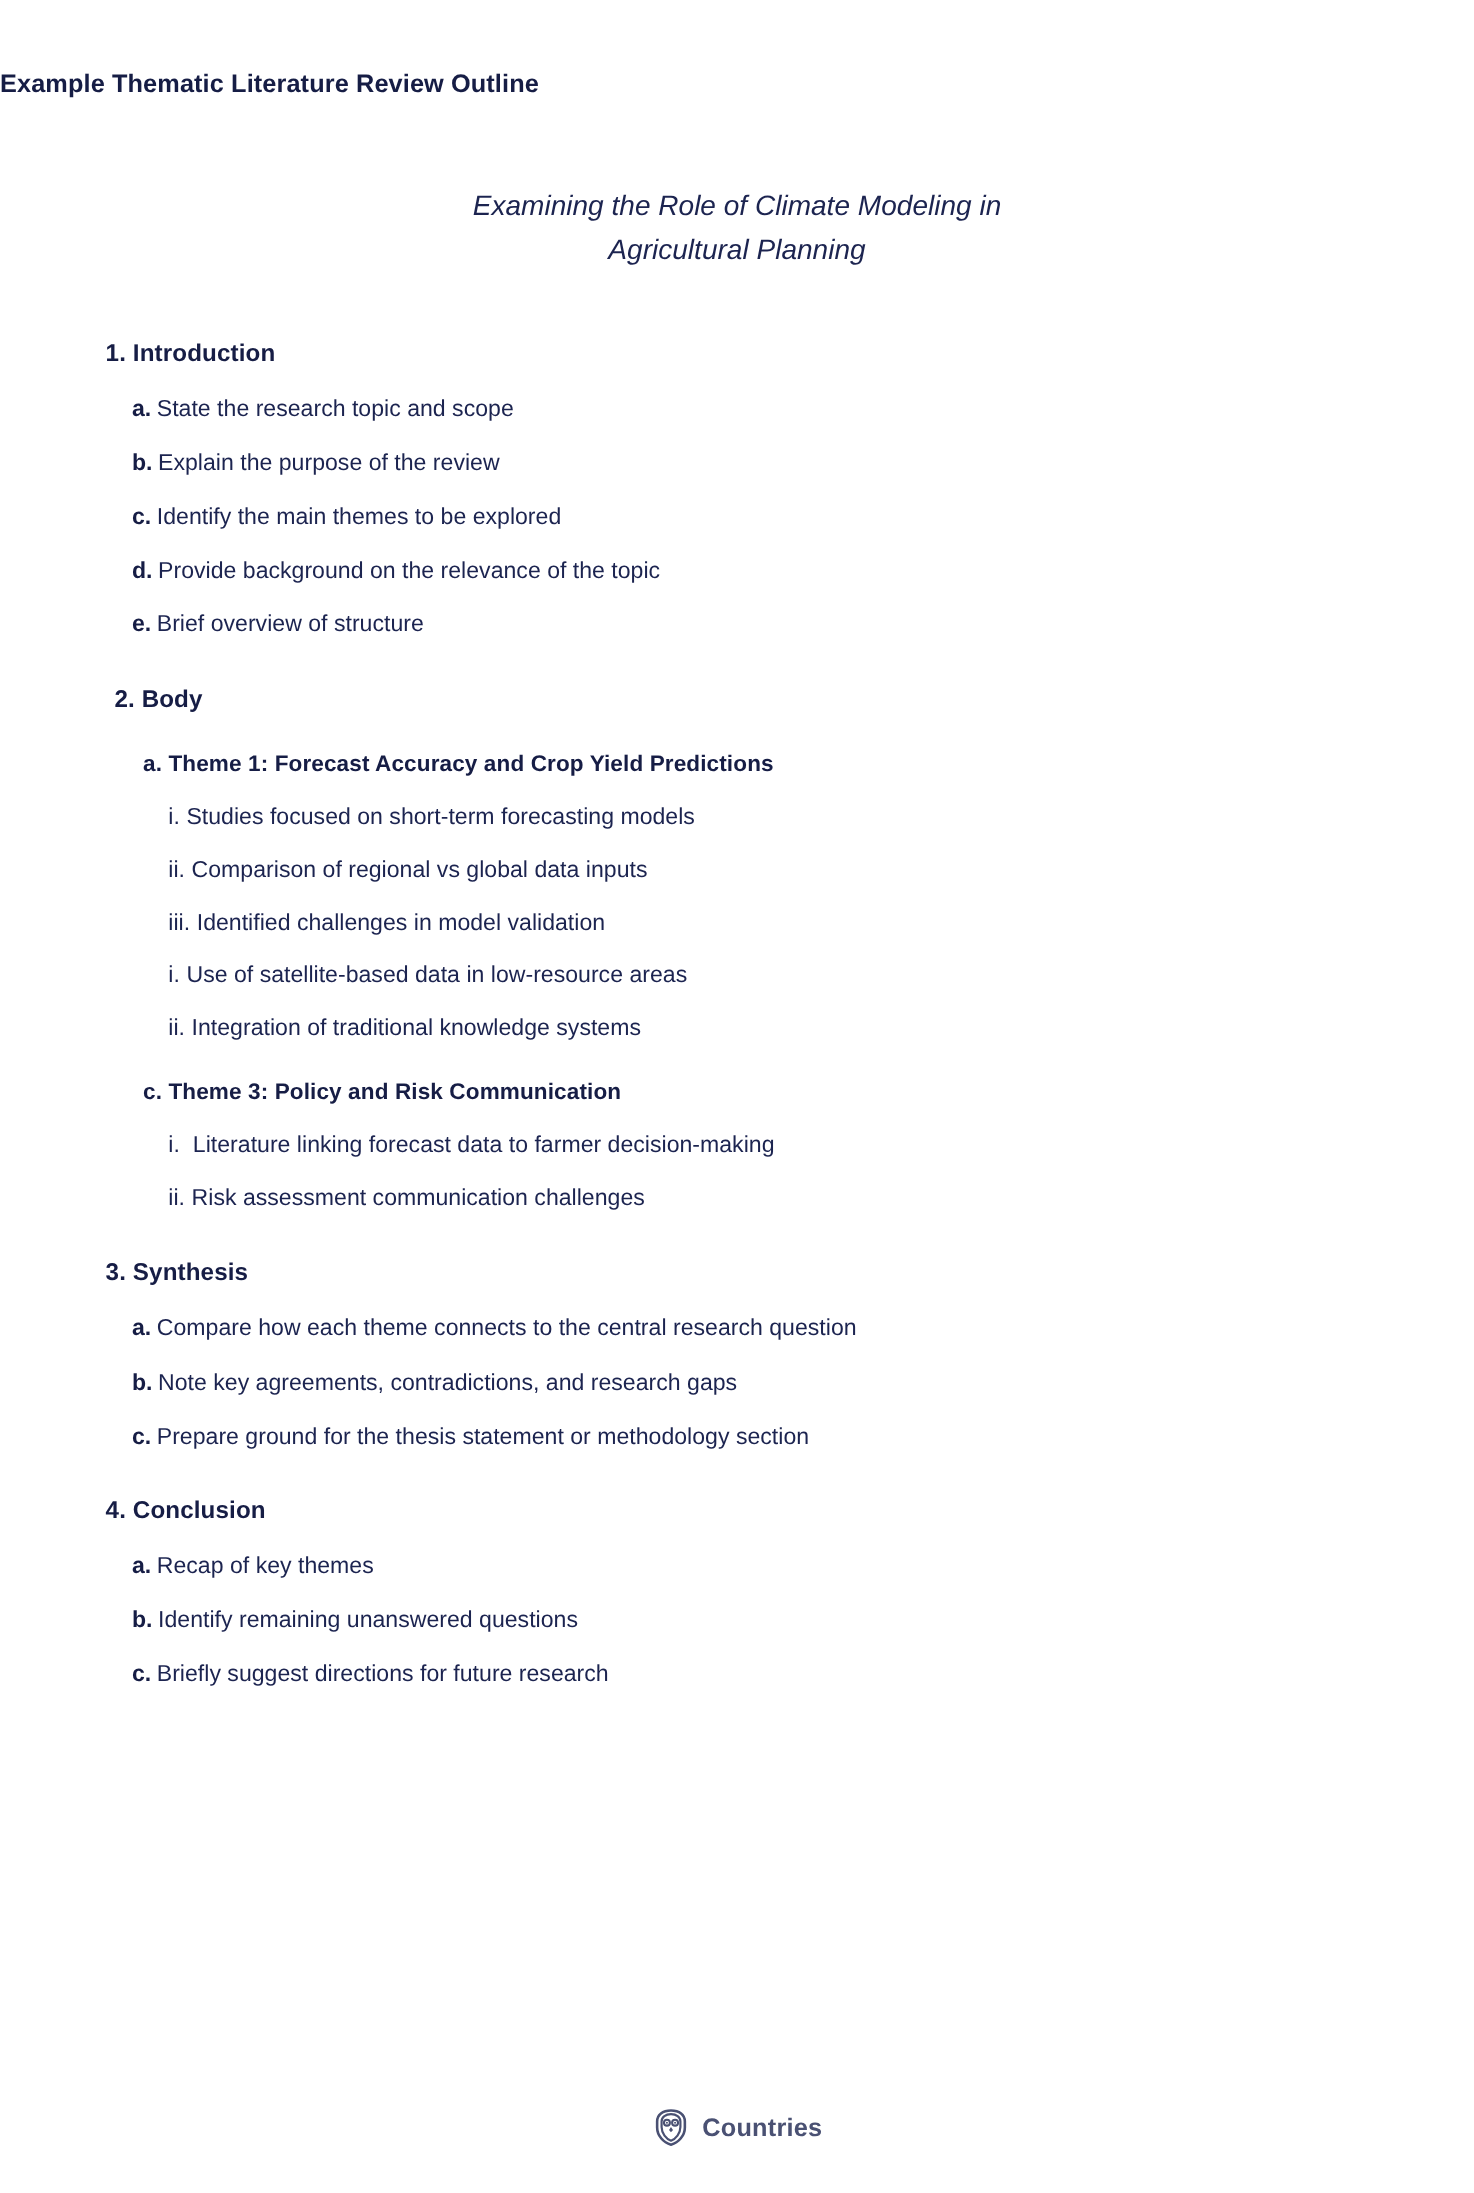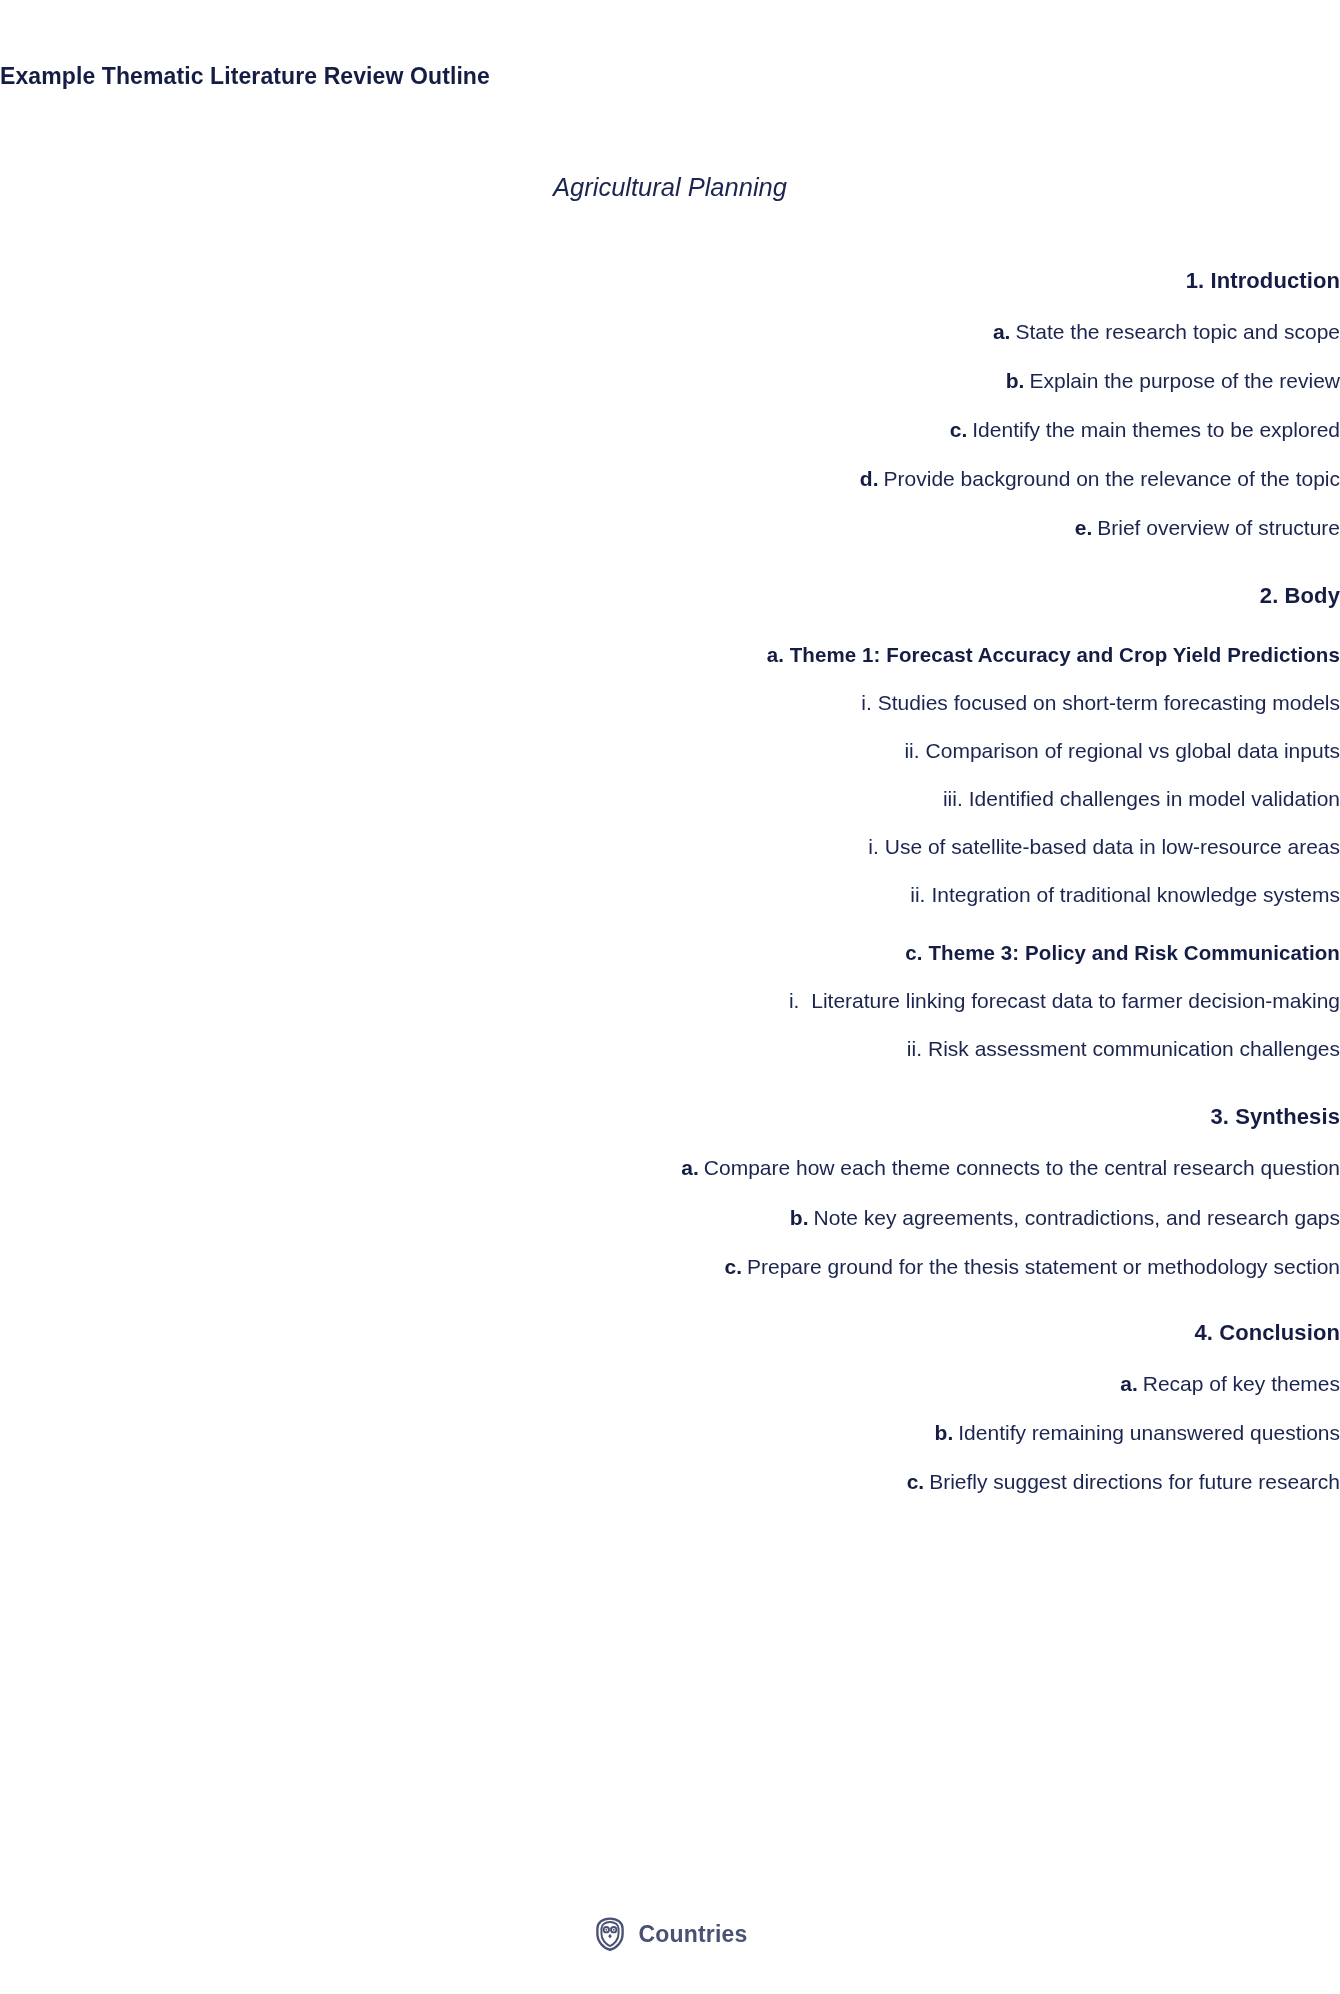--- a/index.html
+++ b/index.html
@@ -45,21 +45,20 @@
   }
 
   
   .outline {
     margin: 0;
     padding: 0 0 0 0;
   }
 
   .section {
     margin-top: 0;
-    text-align: right;
   }
 
   .section-heading {
     font-size: 22px;
     font-weight: bold;
     color: #161d45;
     letter-spacing: 0.1px;
   }
 
   
@@ -131,20 +130,21 @@
   }
 </style>
 </head>
 <body>
 
 <div class="page">
 
   <div class="doc-title">Example Thematic Literature Review Outline</div>
 
   <div class="doc-subtitle">
+    <div>Examining the Role of Climate Modeling in</div>
     <div>Agricultural Planning</div>
   </div>
 
   <div class="outline">
 
     <div class="section">
       <div class="section-heading sec-1">1. Introduction</div>
 
       <div class="item-l2">
         <span class="marker">a.</span><span>State the research topic and scope</span>

